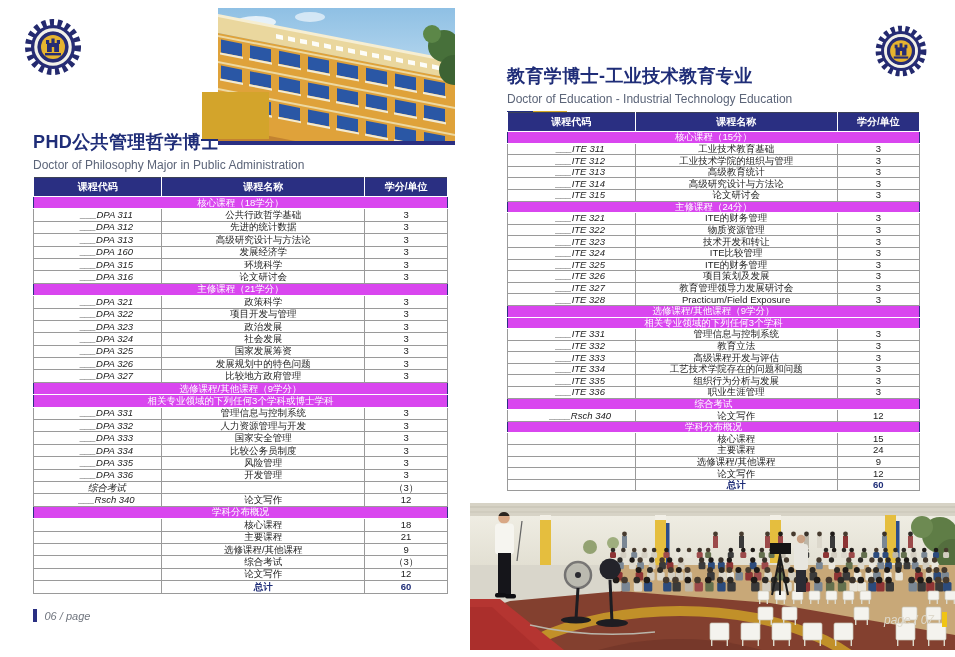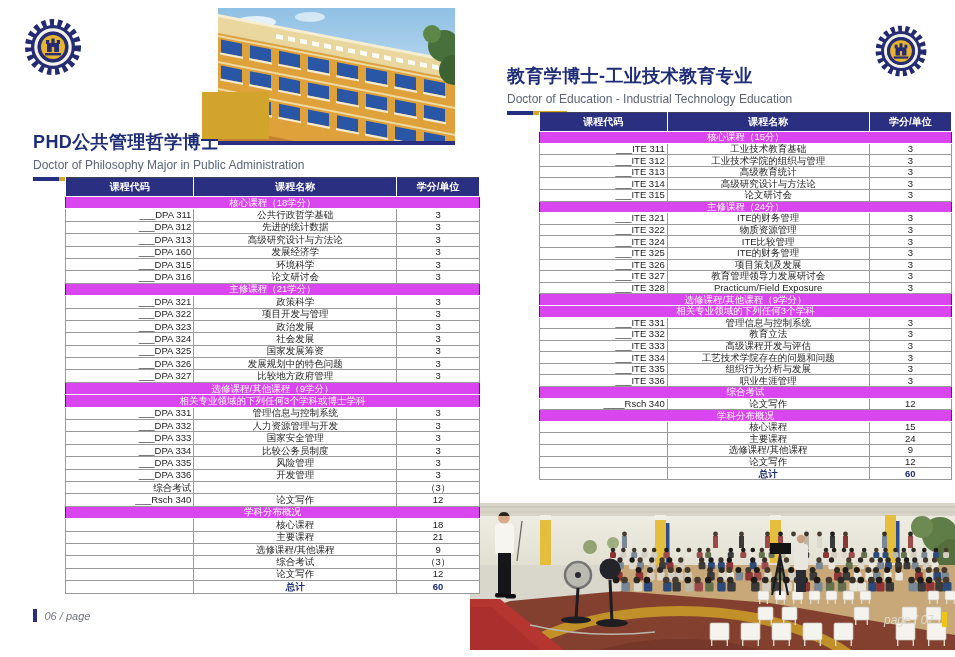--- a/index.html
+++ b/index.html
@@ -11,31 +11,31 @@
   
   .title-block h1 { font-size:18px; font-weight:bold; color:#1f2d78; letter-spacing:.4px; }
   .subtitle { font-size:12px; color:#5c6579; margin-top:4px; }
   .rule { margin-top:5px; height:3.5px; width:60px; display:flex; }
   .rule .seg-b { background:#232f80; width:26px; }
   .rule .seg-g { background:#d7a827; width:34px; }
 
   
   .tblwrap { z-index:3; }
   table.ctable { border-collapse:collapse; width:100%; table-layout:fixed;
-                 border:1.4px solid #3d4257; background:transparent;margin-left:32px; }
+                 border:1.4px solid #3d4257; background:transparent; }
   .ctable col.c1 { width:31%; } .ctable col.c2 { width:49%; } .ctable col.c3 { width:20%; }
   .ctable th { background:#2a2f82; color:#fff; font-size:10px; font-weight:bold;
                height:19px; border:1px solid #fff; border-top:none; }
   .ctable td { font-size:9.5px; color:#222; text-align:center; height:12.4px;
                line-height:1.05; border:1px solid #9a9a9a; padding:0 2px;
                overflow:hidden; white-space:nowrap; background:#fff; }
   .right-pg .ctable td { height:11.6px; font-size:9.5px; }
   .ctable td.sec { background:#d946ef; color:#fff; font-weight:normal;
                    border-color:#2a2f82; border-top:1px solid #fff; border-bottom:1px solid #fff; }
-  .ctable td.code { text-align:right; padding-left:20px; }
+  .ctable td.code { text-align:center; padding-left:20px;font-style:italic; }
   .ctable tr.total td { color:#1e2d78; font-weight:bold; }
   .ctable tr.overlay td { background:rgba(255,255,255,.84); }
 
   
   .gold-square { background:#d3a42b; z-index:2; }
   .photo-bar { background:#2a2f82; }
   .photo svg { display:block; width:100%; height:100%; }
 
   
   .foot-left { display:flex; align-items:flex-end; font-style:italic; color:#70757e; font-size:11px; }
@@ -402,20 +402,25 @@
             <td colspan="3" class="sec">主修课程（24分）</td>
           </tr>
           <tr>
             <td class="code">___ITE 321</td>
             <td class="name">ITE的财务管理</td>
             <td class="credit">3</td>
           </tr>
           <tr>
             <td class="code">___ITE 322</td>
             <td class="name">物质资源管理</td>
+            <td class="credit">3</td>
+          </tr>
+          <tr>
+            <td class="code">___ITE 323</td>
+            <td class="name">技术开发和转让</td>
             <td class="credit">3</td>
           </tr>
           <tr>
             <td class="code">___ITE 324</td>
             <td class="name">ITE比较管理</td>
             <td class="credit">3</td>
           </tr>
           <tr>
             <td class="code">___ITE 325</td>
             <td class="name">ITE的财务管理</td>

